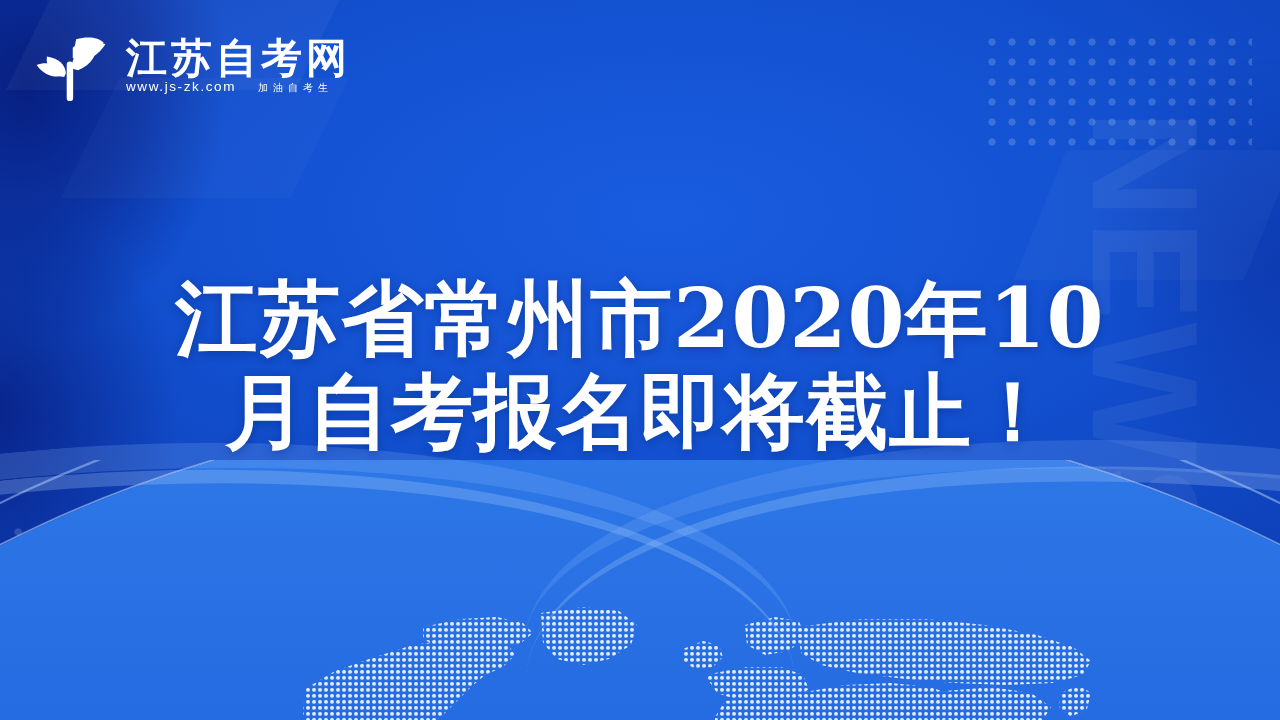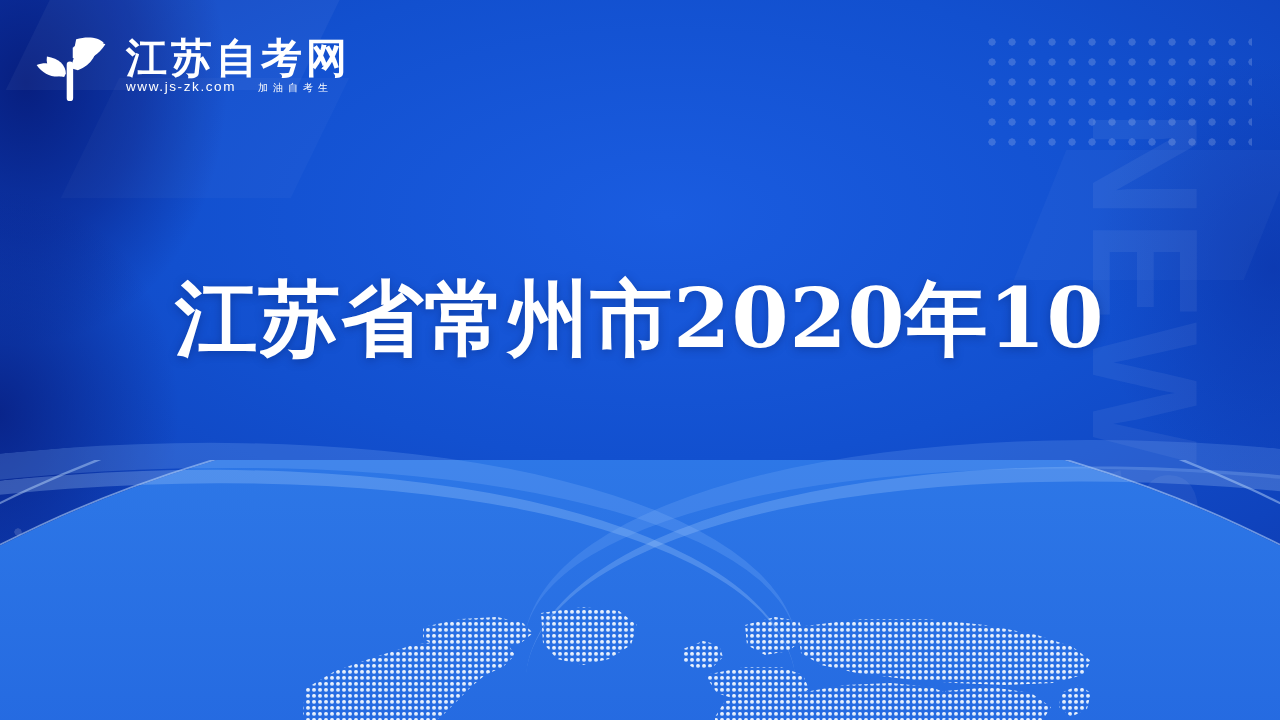--- a/index.html
+++ b/index.html
@@ -274,15 +274,16 @@
       <div class="brand">江苏自考网</div>
       <div class="brand-sub">
         <span>www.js-zk.com</span>
         <span class="cn">加油自考生</span>
       </div>
     </div>
   </div>
 
   <div class="title-block">
     <div class="title">江苏省常州市2020年10</div>
+    <div class="title">月自考报名即将截止！</div>
   </div>
 
 </div>
 
 </body></html>

